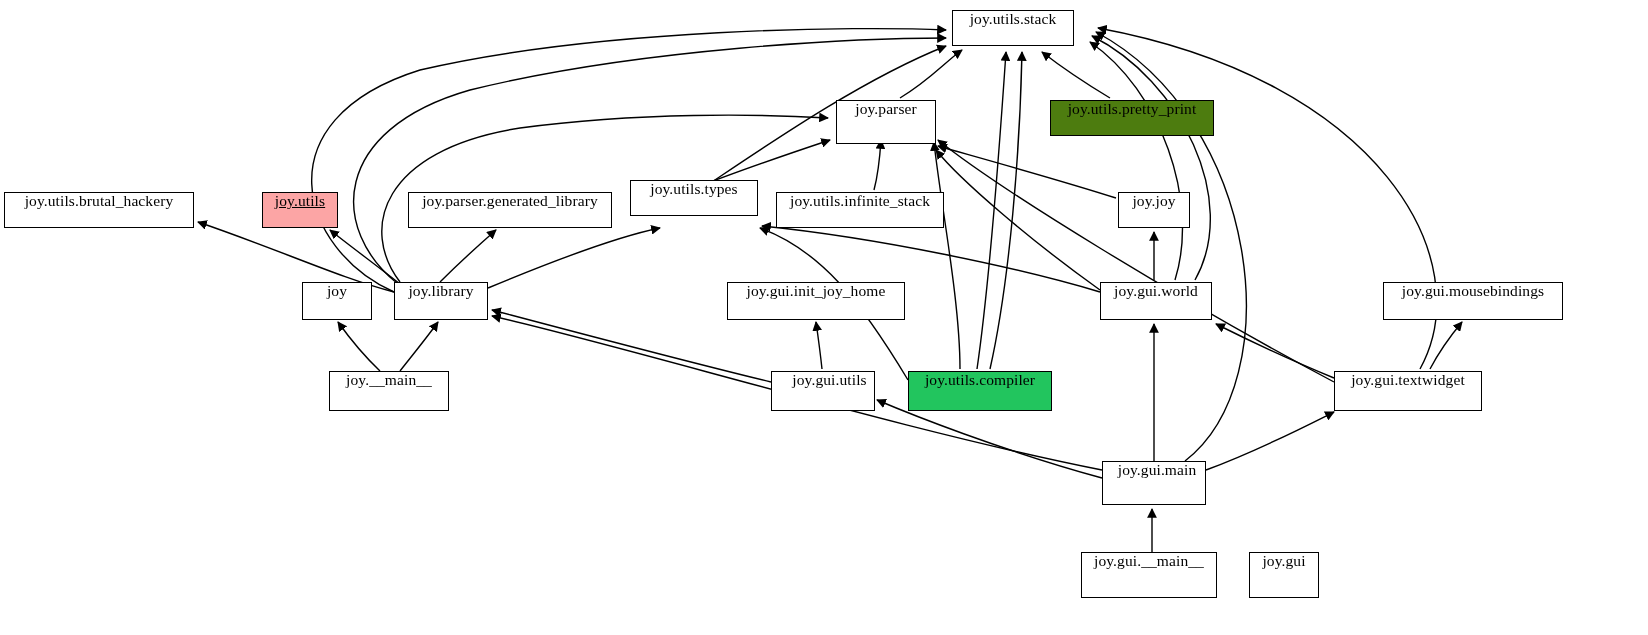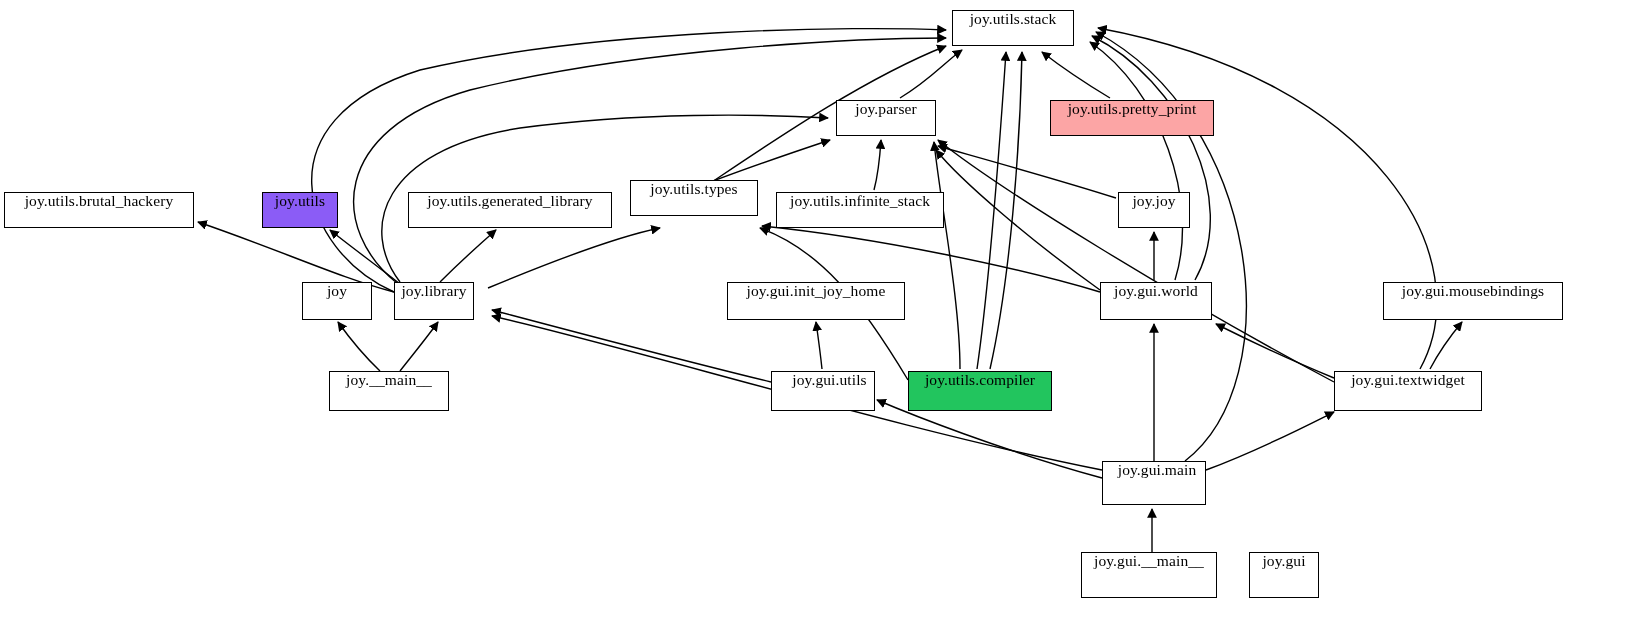--- a/index.html
+++ b/index.html
@@ -95,48 +95,48 @@
         <path d="M 1430,369 C 1440,350 1452,334 1462,322" marker-end="url(#arrowhead)" stroke="#000000"></path>
         <path d="M 1206,470 C 1260,450 1310,424 1334,412" marker-end="url(#arrowhead)" stroke="#000000"></path>
         <path d="M 1152,552 C 1152,536 1152,522 1152,509" marker-end="url(#arrowhead)" stroke="#000000"></path>
       </g>
   </svg>
 
   <div id="node-layer">
       <div class="node" style="left: 952px; top: 10px; width: 122px; height: 36px; background: rgb(255, 255, 255); border-color: rgb(0, 0, 0);">
         <span class="node-label">joy.utils.stack</span>
       </div>
-      <div class="node" style="left: 836px; top: 100px; width: 100px; height: 36px; background: rgb(255, 255, 255); border-color: rgb(0, 0, 0);">
+      <div class="node" style="left: 836px; top: 100px; width: 100px; height: 44px; background: rgb(255, 255, 255); border-color: rgb(0, 0, 0);">
         <span class="node-label">joy.parser</span>
       </div>
-      <div class="node" style="left: 1050px; top: 100px; width: 164px; height: 36px; background: #fca5a5; border-color: rgb(0, 0, 0);">
+      <div class="node" style="left: 1050px; top: 100px; width: 164px; height: 36px; background: #4d7c0f; border-color: rgb(0, 0, 0);">
         <span class="node-label">joy.utils.pretty_print</span>
       </div>
       <div class="node" style="left: 4px; top: 192px; width: 190px; height: 36px; background: rgb(255, 255, 255); border-color: rgb(0, 0, 0);">
         <span class="node-label">joy.utils.brutal_hackery</span>
       </div>
-      <div class="node" style="left: 262px; top: 192px; width: 76px; height: 36px; background: #8b5cf6; border-color: rgb(0, 0, 0);">
+      <div class="node" style="left: 262px; top: 192px; width: 76px; height: 36px; background: #fca5a5; border-color: rgb(0, 0, 0); text-decoration: underline;">
         <span class="node-label">joy.utils</span>
       </div>
       <div class="node" style="left: 408px; top: 192px; width: 204px; height: 36px; background: rgb(255, 255, 255); border-color: rgb(0, 0, 0);">
-        <span class="node-label">joy.utils.generated_library</span>
+        <span class="node-label">joy.parser.generated_library</span>
       </div>
       <div class="node" style="left: 630px; top: 180px; width: 128px; height: 36px; background: rgb(255, 255, 255); border-color: rgb(0, 0, 0);">
         <span class="node-label">joy.utils.types</span>
       </div>
       <div class="node" style="left: 776px; top: 192px; width: 168px; height: 36px; background: rgb(255, 255, 255); border-color: rgb(0, 0, 0);">
         <span class="node-label">joy.utils.infinite_stack</span>
       </div>
       <div class="node" style="left: 1118px; top: 192px; width: 72px; height: 36px; background: rgb(255, 255, 255); border-color: rgb(0, 0, 0);">
         <span class="node-label">joy.joy</span>
       </div>
       <div class="node" style="left: 302px; top: 282px; width: 70px; height: 38px; background: rgb(255, 255, 255); border-color: rgb(0, 0, 0);">
         <span class="node-label">joy</span>
       </div>
-      <div class="node" style="left: 394px; top: 282px; width: 80px; height: 38px; background: rgb(255, 255, 255); border-color: rgb(0, 0, 0);">
+      <div class="node" style="left: 394px; top: 282px; width: 94px; height: 38px; background: rgb(255, 255, 255); border-color: rgb(0, 0, 0);">
         <span class="node-label">joy.library</span>
       </div>
       <div class="node" style="left: 1100px; top: 282px; width: 112px; height: 38px; background: rgb(255, 255, 255); border-color: rgb(0, 0, 0);">
         <span class="node-label">joy.gui.world</span>
       </div>
       <div class="node" style="left: 727px; top: 282px; width: 178px; height: 38px; background: rgb(255, 255, 255); border-color: rgb(0, 0, 0);">
         <span class="node-label">joy.gui.init_joy_home</span>
       </div>
       <div class="node" style="left: 1383px; top: 282px; width: 180px; height: 38px; background: rgb(255, 255, 255); border-color: rgb(0, 0, 0);">
         <span class="node-label">joy.gui.mousebindings</span>

